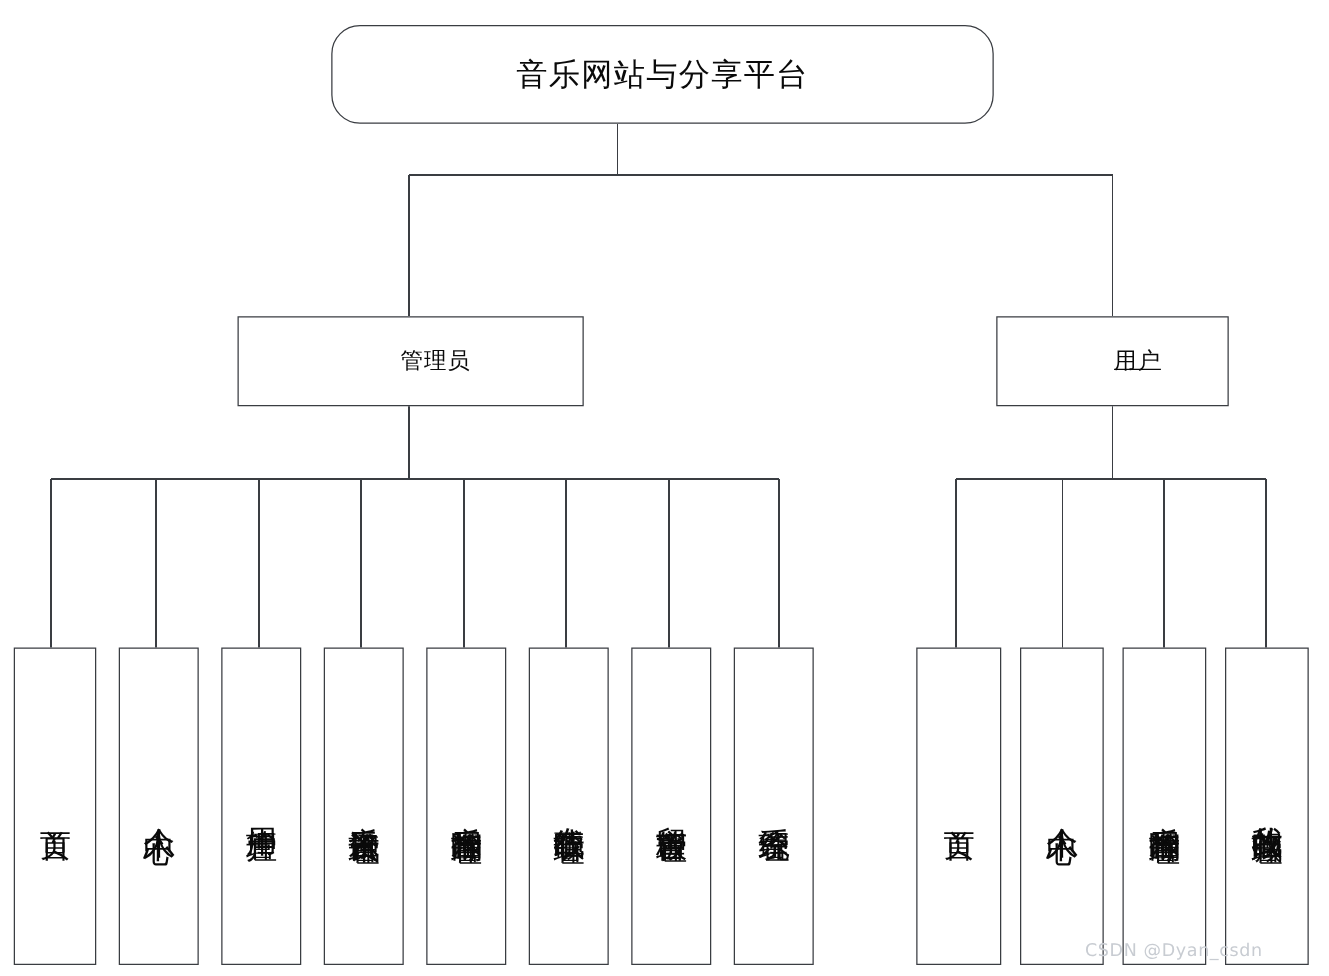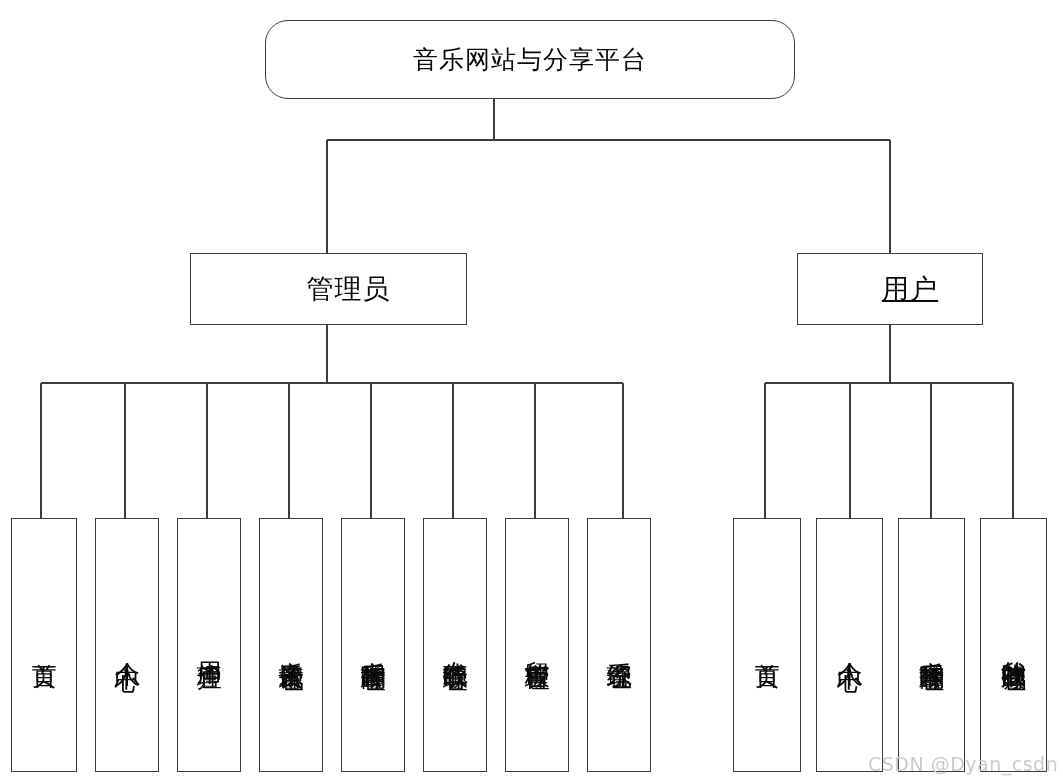--- a/index.html
+++ b/index.html
@@ -7,23 +7,23 @@
        font-family:"DejaVu Sans","Liberation Sans",sans-serif;}
   #canvas{position:absolute;left:0;top:0;width:1063px;height:781px;}
   svg.links{position:absolute;left:0;top:0;width:1063px;height:781px;pointer-events:none;}
   .node{position:absolute;box-sizing:border-box;border:1.4px solid #3a3d42;
         background:#fff;display:flex;align-items:center;justify-content:center;
         color:#0a0a0a;}
   .node.h{  }
   .node.v{writing-mode:vertical-rl;text-orientation:upright;}
   .node-label{display:block;letter-spacing:0.04em;line-height:1.18;text-align:center;}
   .root .node-label{font-size:25px;}
-  .lvl2 .node-label{font-size:27px;margin-left:40px;}
+  .lvl2 .node-label{font-size:18px;margin-left:40px;}
   .leaf .node-label{font-size:25px;letter-spacing:0.06em;}
-  .watermark{position:absolute;color:#c8ccd2;font-size:19px;letter-spacing:0.5px;
+  .watermark{position:absolute;color:#c8ccd2;font-size:14px;letter-spacing:0.5px;
              white-space:nowrap;user-select:none;}
 </style>
 </head>
 <body>
 
 <div id="canvas">
   <svg class="links" viewBox="0 0 1063 781" preserveAspectRatio="none">
       <line x1="494" y1="99" x2="494" y2="140" stroke="#3a3d42" stroke-width="1.4" shape-rendering="crispEdges"></line>
       <line x1="327" y1="140" x2="890" y2="140" stroke="#3a3d42" stroke-width="1.4" shape-rendering="crispEdges"></line>
       <line x1="327" y1="140" x2="327" y2="253" stroke="#3a3d42" stroke-width="1.4" shape-rendering="crispEdges"></line>

